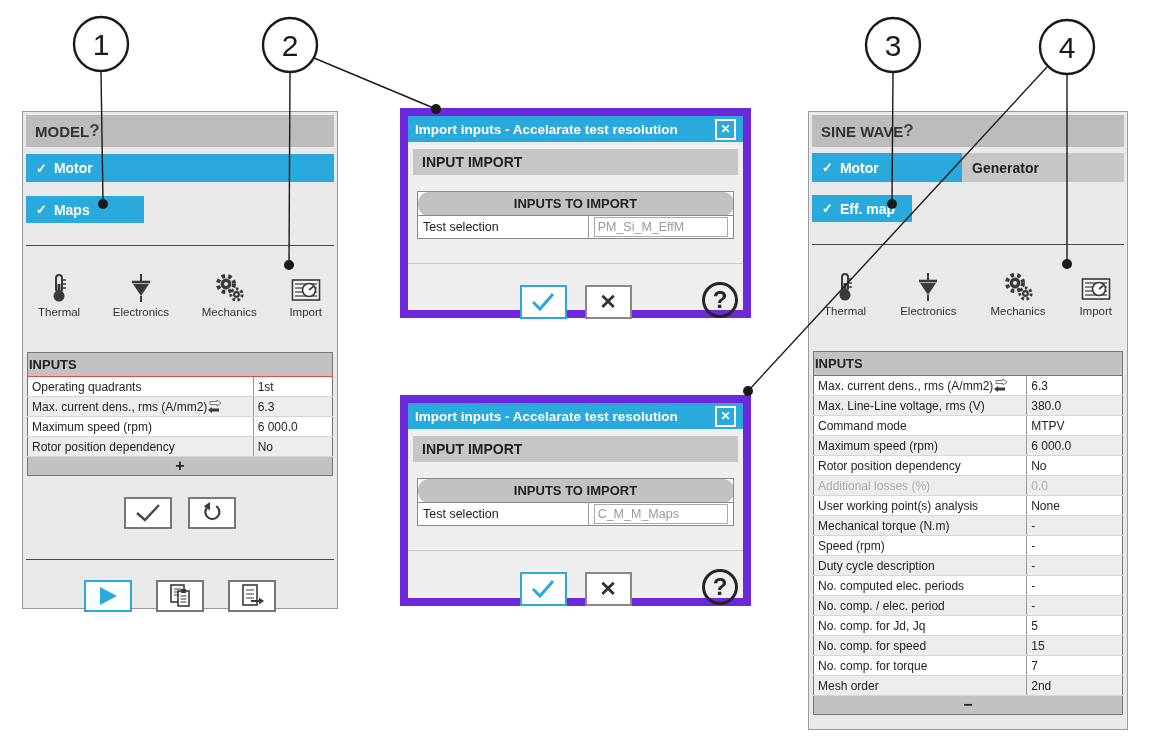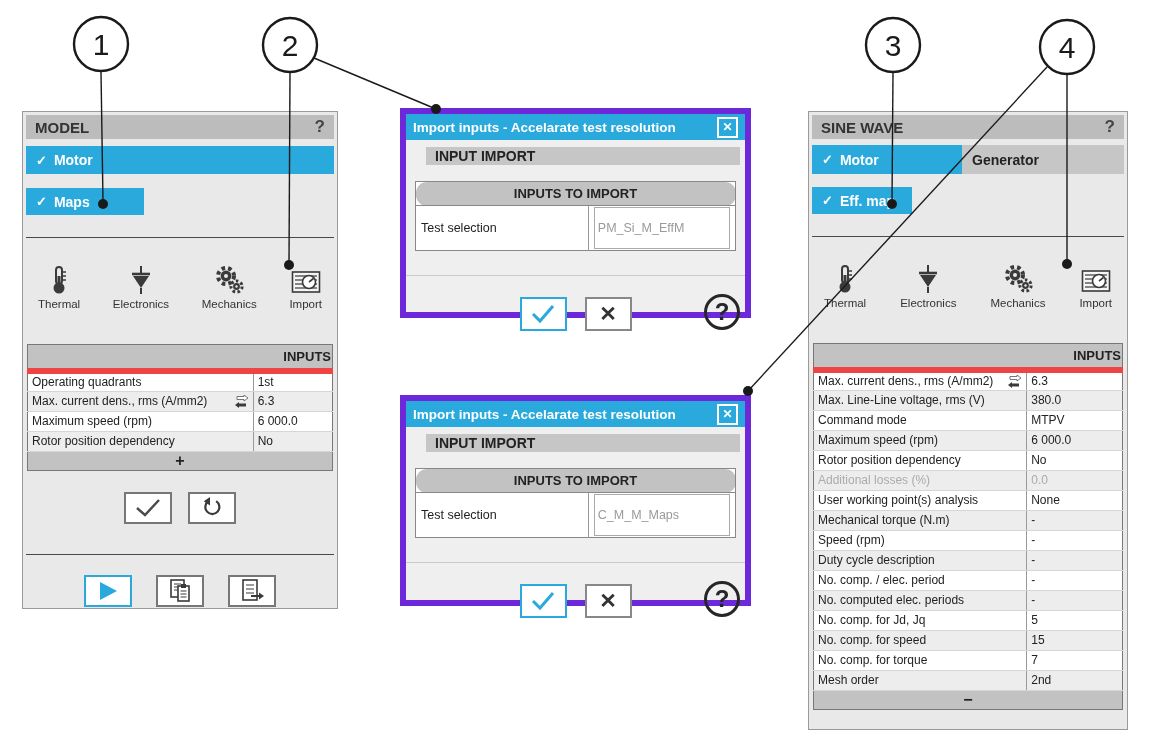--- a/index.html
+++ b/index.html
@@ -2,67 +2,67 @@
 <html><head>
 <meta charset="utf-8">
 <style>
   html,body{margin:0;padding:0;}
   body{
     width:1164px;height:741px;position:relative;background:#ffffff;
     font-family:"Liberation Sans",sans-serif;color:#222;overflow:hidden;
   }
   
   .panel{position:absolute;background:#E9E9E9;border:1px solid #9a9a9a;padding:3px;box-sizing:border-box;}
-  .panel-header{height:24px;background:#BCBCBC;display:flex;align-items:center;justify-content:space-between;
+  .panel-header{height:32px;background:#BCBCBC;display:flex;align-items:center;justify-content:flex-start;
     padding:0 9px;font-weight:bold;font-size:15px;color:#333;}
   .panel-help{font-size:17px;font-weight:bold;color:#444;cursor:pointer;}
   .tab-blue{background:#29A9DC;color:#fff;font-weight:bold;font-size:14px;display:flex;align-items:center;
     height:28px;padding:0 10px;box-sizing:border-box;}
   .tab-gray{background:#C6C6C6;color:#222;font-weight:bold;font-size:14px;display:flex;align-items:center;
     height:28px;padding:0 10px;box-sizing:border-box;}
   .check-glyph{margin-right:7px;font-size:13px;}
   .hdivider{border:none;border-top:1px solid #4a4a4a;margin:0;}
   .icons-row{display:flex;justify-content:space-between;padding:0 12px;height:50px;}
   .icon-cell{display:flex;flex-direction:column;align-items:center;justify-content:flex-end;cursor:pointer;}
   .icon-cell .lbl{font-size:11.5px;color:#333;margin-top:3px;white-space:nowrap;}
   
   table.data-table{border-collapse:collapse;width:calc(100% - 2px);margin:0 1px;background:#fff;
     border:1px solid #777;font-size:12px;table-layout:fixed;}
   table.data-table th{background:#C2C2C2;font-weight:bold;font-size:13px;color:#222;height:21px;
-    border-bottom:6px solid #ef4444;text-align:right;}
+    border-bottom:1px solid #ef4444;text-align:left;}
   table.data-table td{height:20px;padding:0 4px;border-bottom:1px solid #d6d6d6;color:#222;
     overflow:hidden;white-space:nowrap;box-sizing:border-box;}
   table.data-table td.val{border-left:1px solid #999;}
   table.data-table tbody tr:nth-child(even) td{background:#EDEDED;}
   table.data-table tr.disabled td{color:#ABABAB;margin-left:12px;}
   td.dim{color:#999;}
   .table-bar{background:#C2C2C2;border:1px solid #777;border-top:none;height:19px;display:flex;
     align-items:center;justify-content:center;font-weight:bold;font-size:16px;color:#222;cursor:pointer;
     width:calc(100% - 2px);margin:0 1px;box-sizing:border-box;}
-  .label-with-icon{display:flex;align-items:center;justify-content:space-between;}
+  .label-with-icon{display:flex;align-items:center;justify-content:flex-start;}
   
   .btn{background:#fff;border:2px solid #777;width:48px;height:32px;display:flex;align-items:center;
     justify-content:center;cursor:pointer;box-sizing:border-box;}
   .btn-blue{border-color:#29A9DC;}
   .actions-row{display:flex;justify-content:center;gap:16px;}
   
-  .dialog{position:absolute;width:351px;background:#EFEFEF;border:6px solid #6d28d9;box-sizing:border-box;z-index:2;}
+  .dialog{position:absolute;width:351px;background:#EFEFEF;border:8px solid #6d28d9;box-sizing:border-box;z-index:2;}
   .dialog-title{background:#29A9DC;height:26px;display:flex;align-items:center;justify-content:space-between;
     padding:0 7px;color:#fff;font-weight:bold;font-size:13.5px;}
   .close-box{width:17px;height:17px;border:2px solid #fff;display:flex;align-items:center;justify-content:center;
     font-size:12px;font-weight:bold;color:#fff;cursor:pointer;}
-  .section-bar{background:#C6C6C6;margin:7px 5px 0 20px;height:18px;display:flex;align-items:center;
+  .section-bar{background:#C6C6C6;margin:7px 5px 0 5px;height:26px;display:flex;align-items:center;
     padding:0 9px;font-weight:bold;font-size:14px;color:#222;}
   .dlg-table{width:calc(100% - 18px);margin:16px 9px 0 9px;border-collapse:collapse;background:#fff;
     border:1px solid #888;font-size:12.5px;table-layout:fixed;}
   .dlg-table th{background:#C2C2C2;font-weight:bold;font-size:13px;height:21px;border-bottom:1px solid #888;border-radius:11px;}
   .dlg-table td{height:20px;padding:0 5px;box-sizing:border-box;}
   .dlg-table td.val{border-left:1px solid #999;}
   .field-ghost{display:block;border:1px solid #aaa;background:#fff;color:#9a9a9a;height:16px;line-height:16px;
-    padding:12px 3px;margin:1px 0;}
+    padding:1px 3px;margin:1px 0;}
   .dlg-sep{border:none;border-top:1px solid #c9c9c9;margin:24px 0 0 0;}
   .dlg-buttons{position:relative;display:flex;justify-content:center;gap:18px;margin-top:20px;height:36px;
     align-items:center;}
   .dlg-btn{width:47px;height:34px;background:#fff;display:flex;align-items:center;justify-content:center;
     cursor:pointer;box-sizing:border-box;}
   .dlg-confirm{border:2px solid #29A9DC;}
   .dlg-cancel{border:2px solid #888;font-size:21px;font-weight:bold;color:#333;}
   .help-circle{position:absolute;right:5px;top:-2px;width:36px;height:36px;border:3px solid #262626;
     border-radius:50%;display:flex;align-items:center;justify-content:center;font-size:24px;font-weight:bold;
     color:#262626;cursor:pointer;box-sizing:border-box;background:transparent;}
@@ -421,25 +421,25 @@
       </tr>
       <tr>
         <td>Speed (rpm)</td>
         <td class="val dim">-</td>
       </tr>
       <tr>
         <td>Duty cycle description</td>
         <td class="val dim">-</td>
       </tr>
       <tr>
+        <td>No. computed elec. periods</td>
+        <td class="val dim">-</td>
+      </tr>
+      <tr>
         <td>No. comp. / elec. period</td>
-        <td class="val dim">-</td>
-      </tr>
-      <tr>
-        <td>No. computed elec. periods</td>
         <td class="val dim">-</td>
       </tr>
       <tr>
         <td>No. comp. for Jd, Jq</td>
         <td class="val">5</td>
       </tr>
       <tr>
         <td>No. comp. for speed</td>
         <td class="val">15</td>
       </tr>

